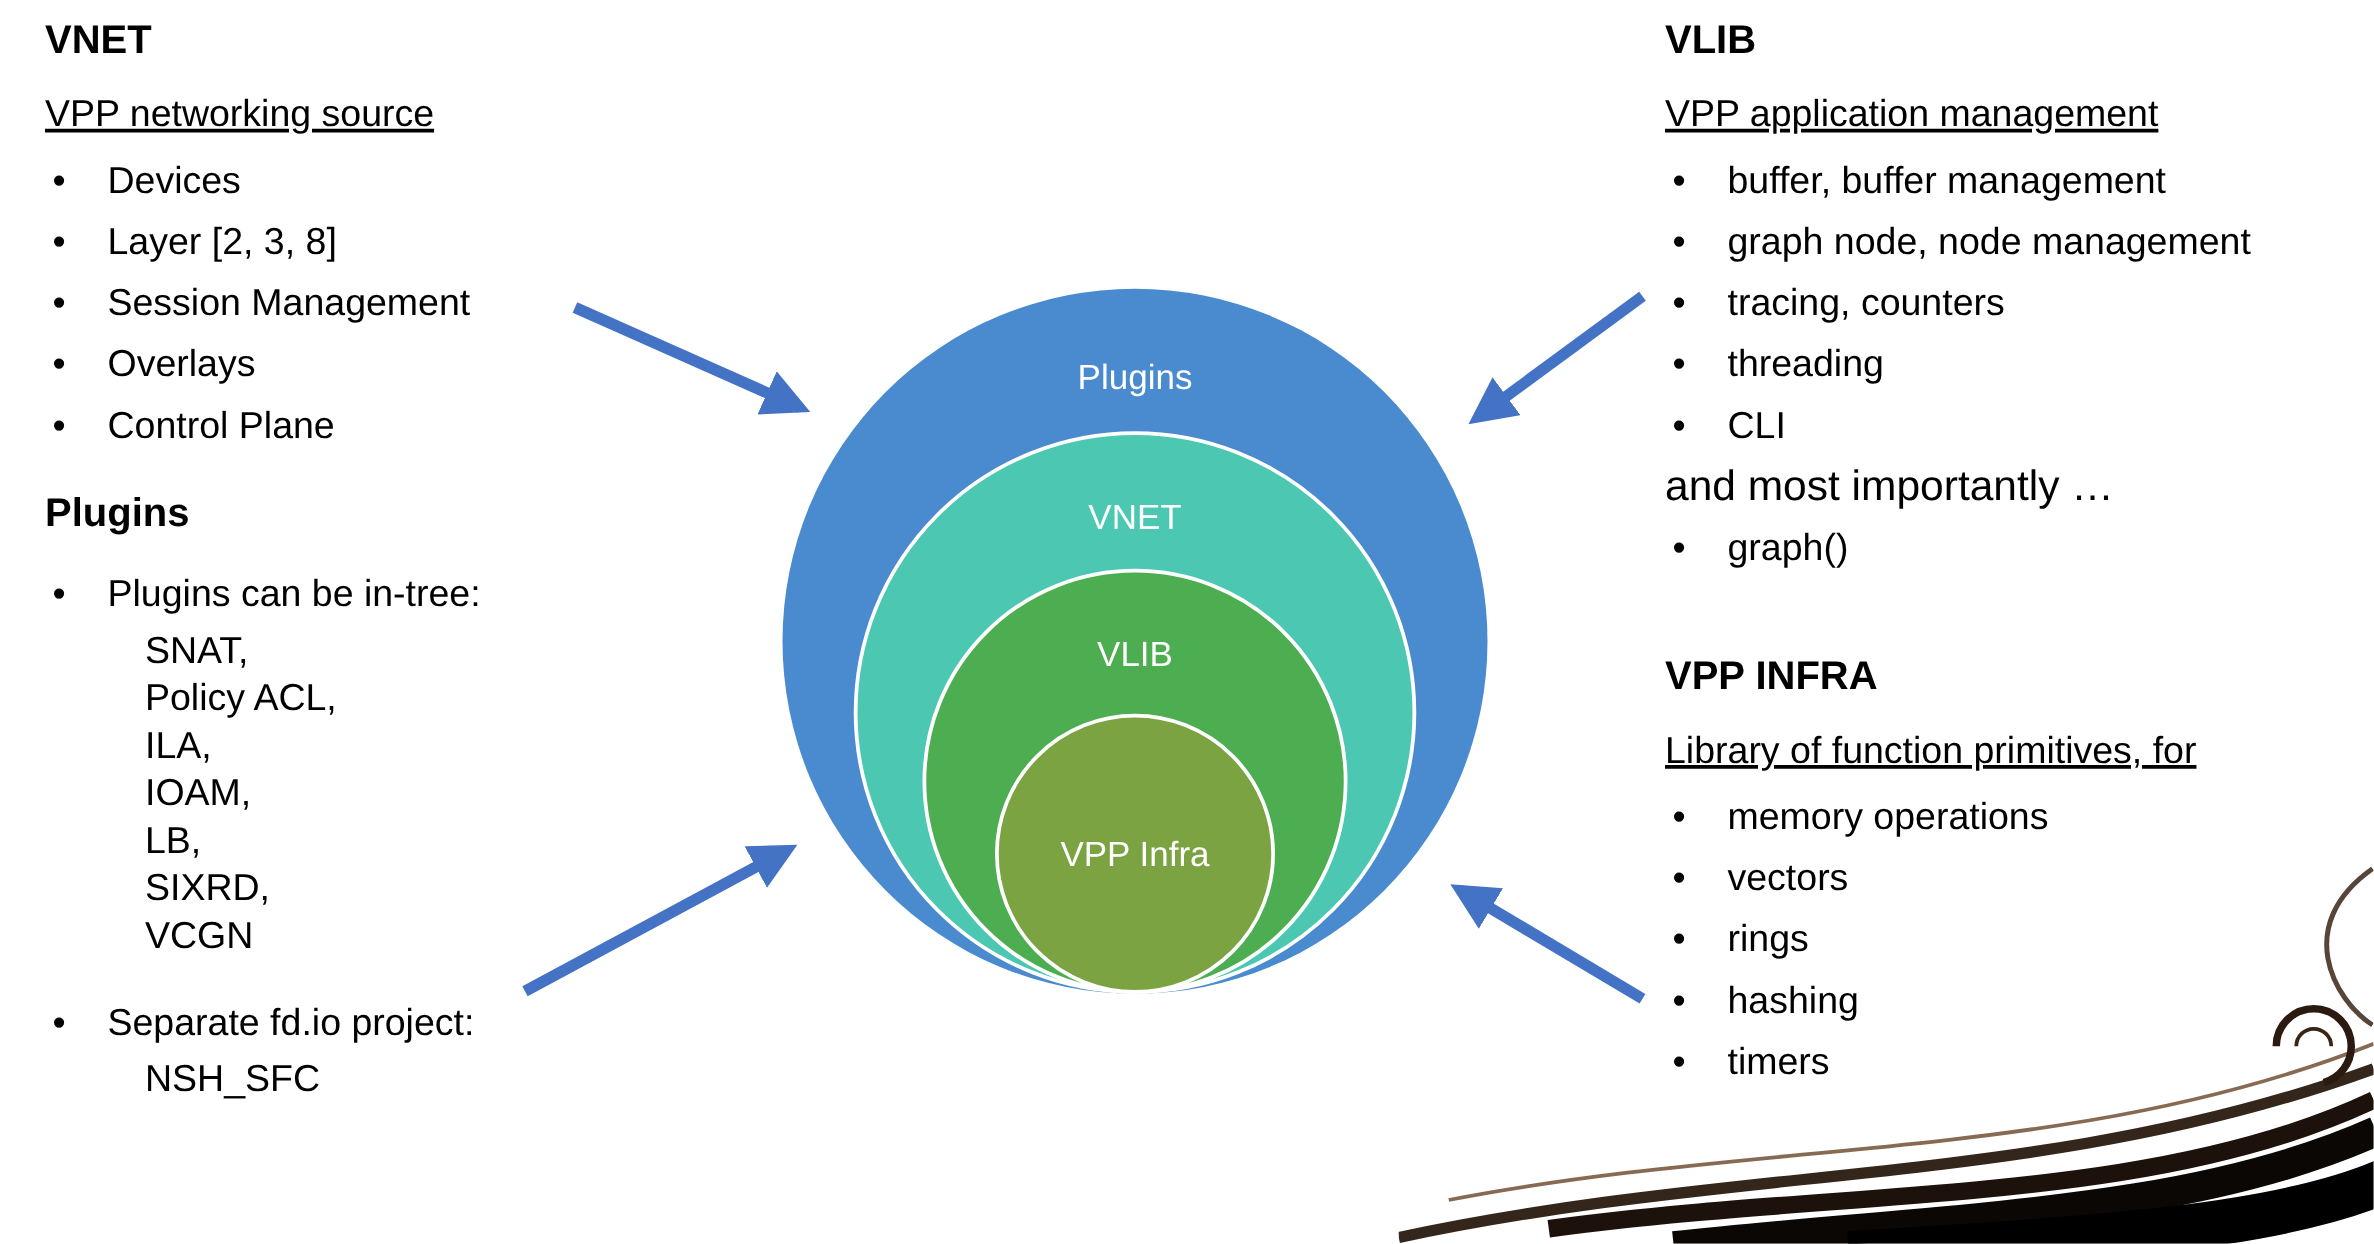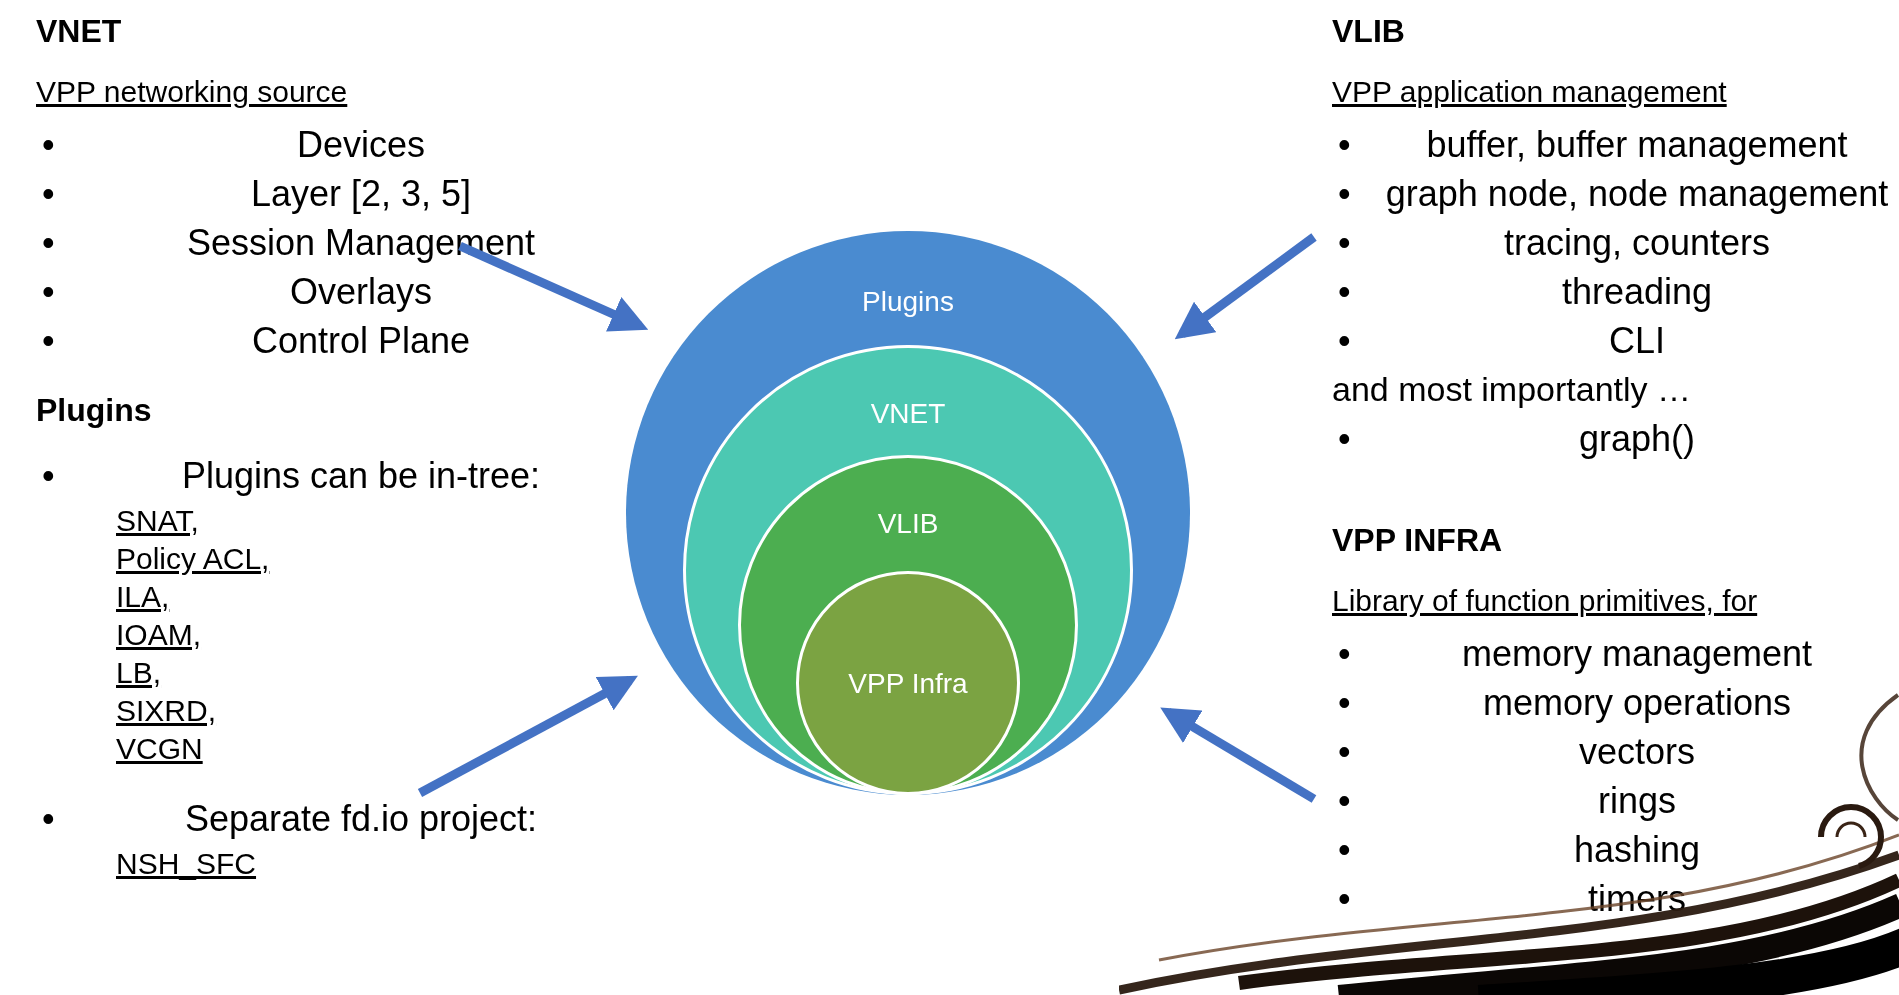--- a/index.html
+++ b/index.html
@@ -19,31 +19,30 @@
 
   .heading {
     font-size:32px; font-weight:bold;
     margin:0 0 22px 0; line-height:38px;
   }
   .subtitle {
     font-size:30px; margin:0 0 8px 0; line-height:40px;text-decoration:underline;
   }
   .bullets { list-style:none; margin:0; padding:0; }
   .bullets li {
-    font-size:36px; line-height:49px;
-    position:relative; padding-left:50px;text-align:center;
+    font-size:30px; line-height:49px;
+    position:relative; padding-left:50px;
   }
   .bullets li::before {
     content:"\2022";
     position:absolute; left:6px;
   }
   .indent-list {
     font-size:30px; line-height:38px;
     margin:2px 0 0 80px;
-    text-decoration:underline;
   }
   .gap-md { margin-top:26px; }
   .gap-lg { margin-top:58px; }
   .plain-line { font-size:34px; line-height:49px; margin:0; }
 
   
   .ring {
     position:absolute; border-radius:50%;
     box-sizing:border-box;
   }
@@ -75,21 +74,21 @@
 </head>
 <body>
 
 <div class="slide">
 
   <section class="col col-left">
     <h2 class="heading">VNET</h2>
     <p class="subtitle">VPP networking source</p>
     <ul class="bullets">
       <li>Devices</li>
-      <li>Layer [2, 3, 5]</li>
+      <li>Layer [2, 3, 8]</li>
       <li>Session Management</li>
       <li>Overlays</li>
       <li>Control Plane</li>
     </ul>
 
     <h2 class="heading gap-md">Plugins</h2>
     <ul class="bullets">
       <li>Plugins can be in-tree:</li>
     </ul>
     <div class="indent-list">
@@ -120,21 +119,20 @@
       <li>CLI</li>
     </ul>
     <p class="plain-line">and most importantly …</p>
     <ul class="bullets">
       <li>graph()</li>
     </ul>
 
     <h2 class="heading gap-lg">VPP INFRA</h2>
     <p class="subtitle">Library of function primitives, for</p>
     <ul class="bullets">
-      <li>memory management</li>
       <li>memory operations</li>
       <li>vectors</li>
       <li>rings</li>
       <li>hashing</li>
       <li>timers</li>
     </ul>
   </section>
 
   <div class="diagram">
     <div class="ring ring-plugins"></div>

